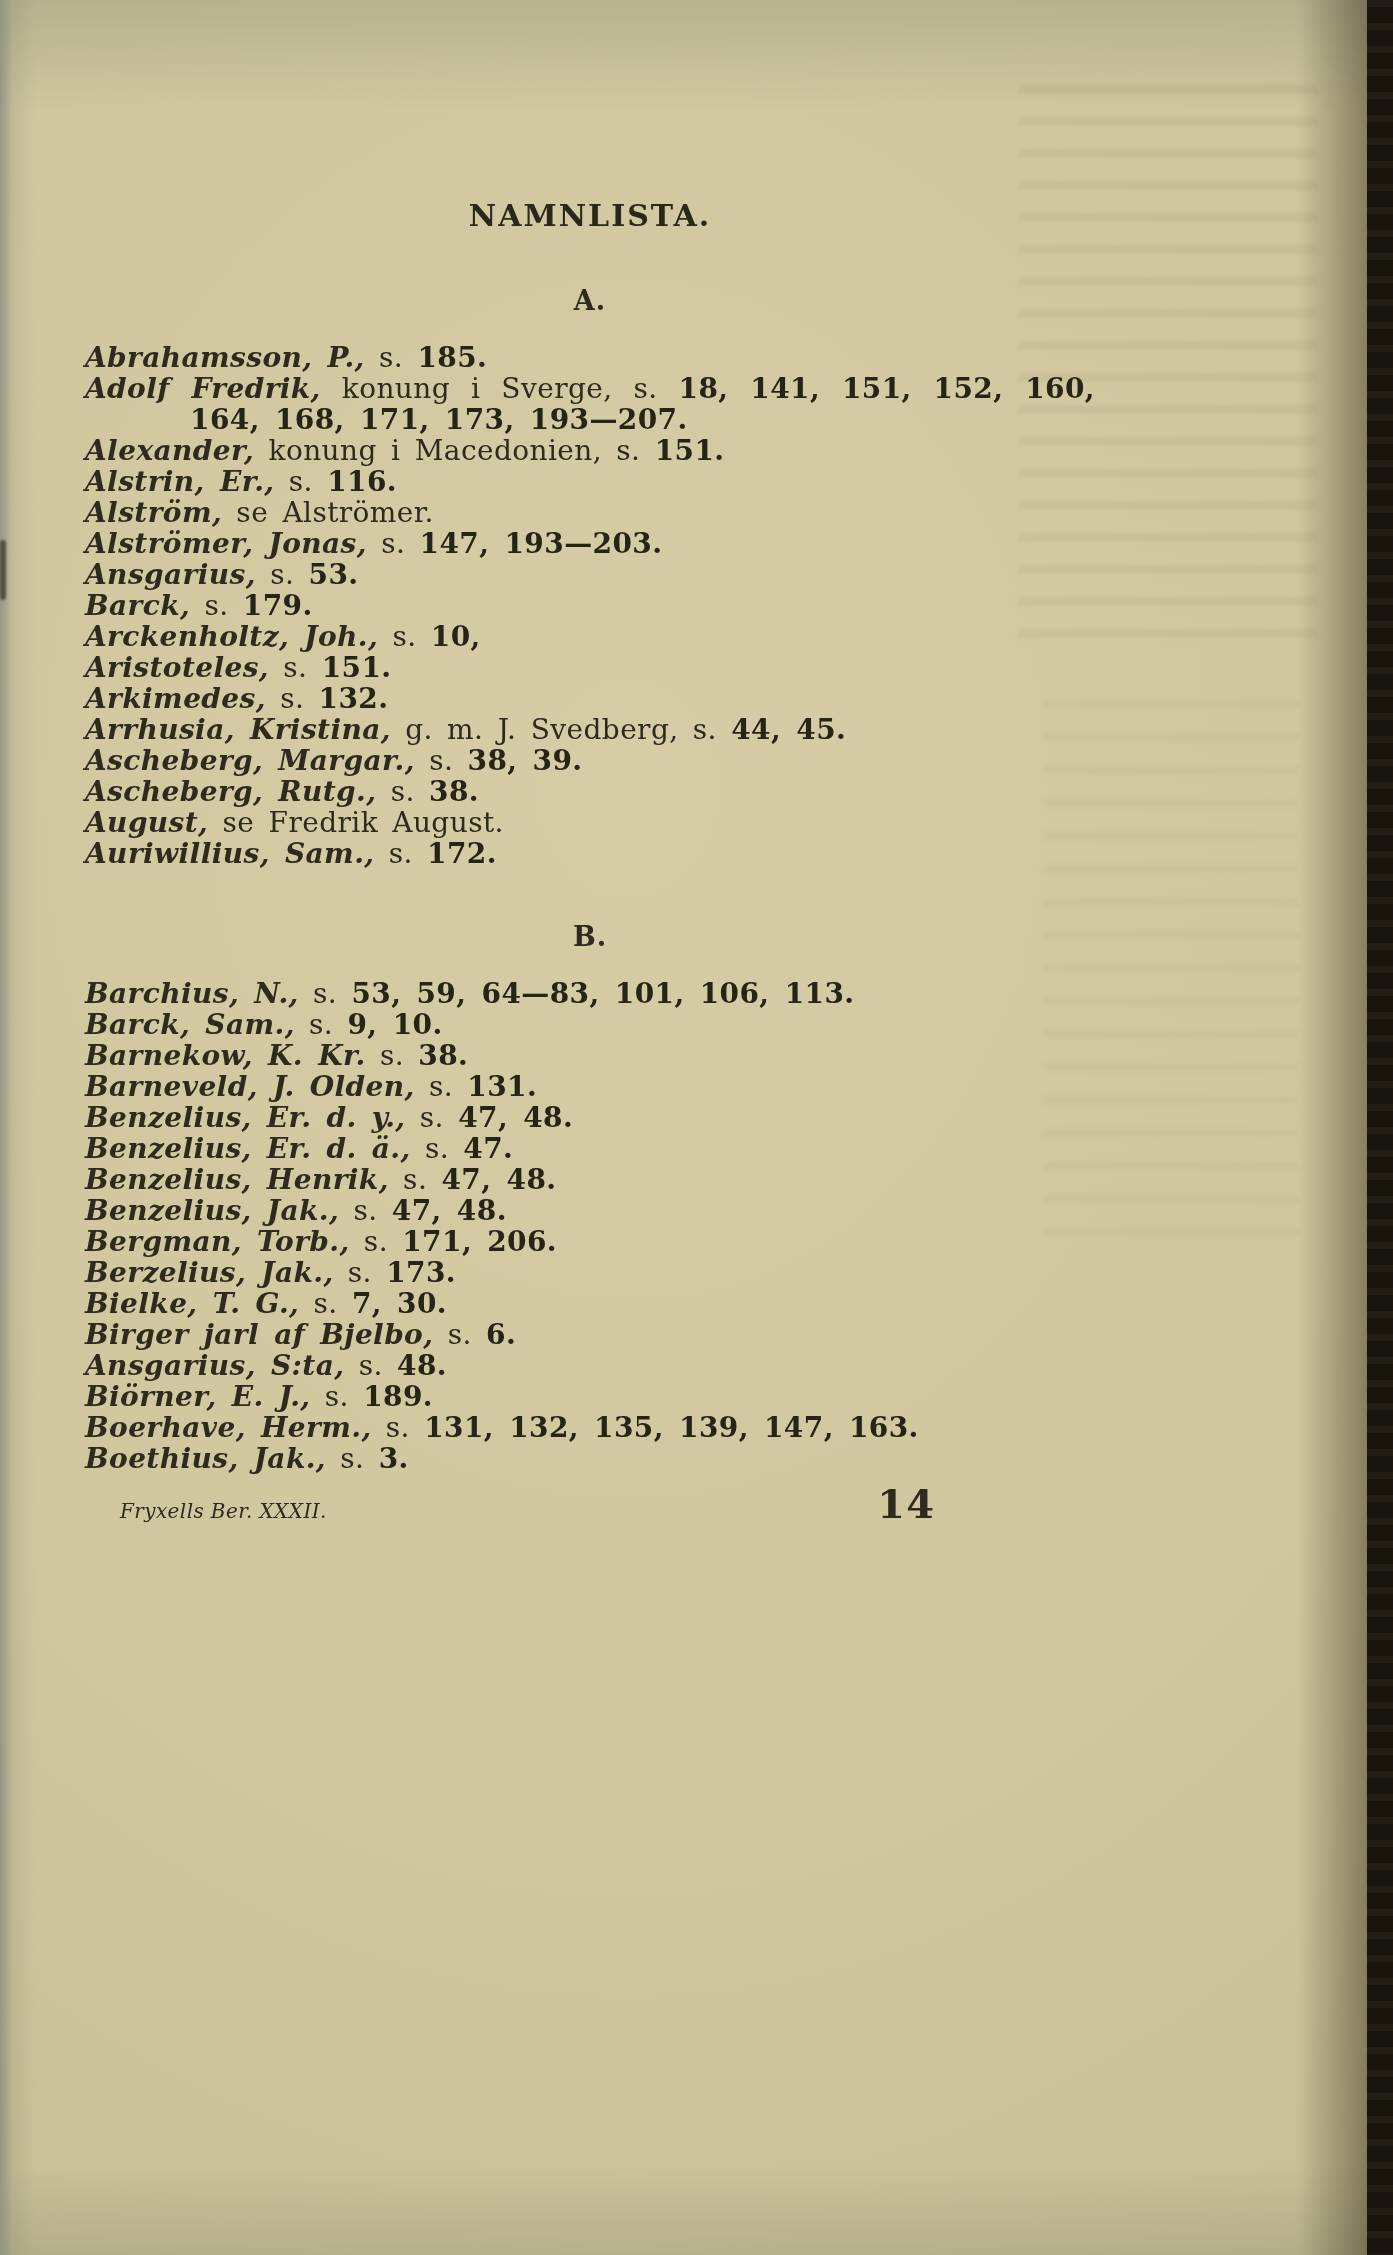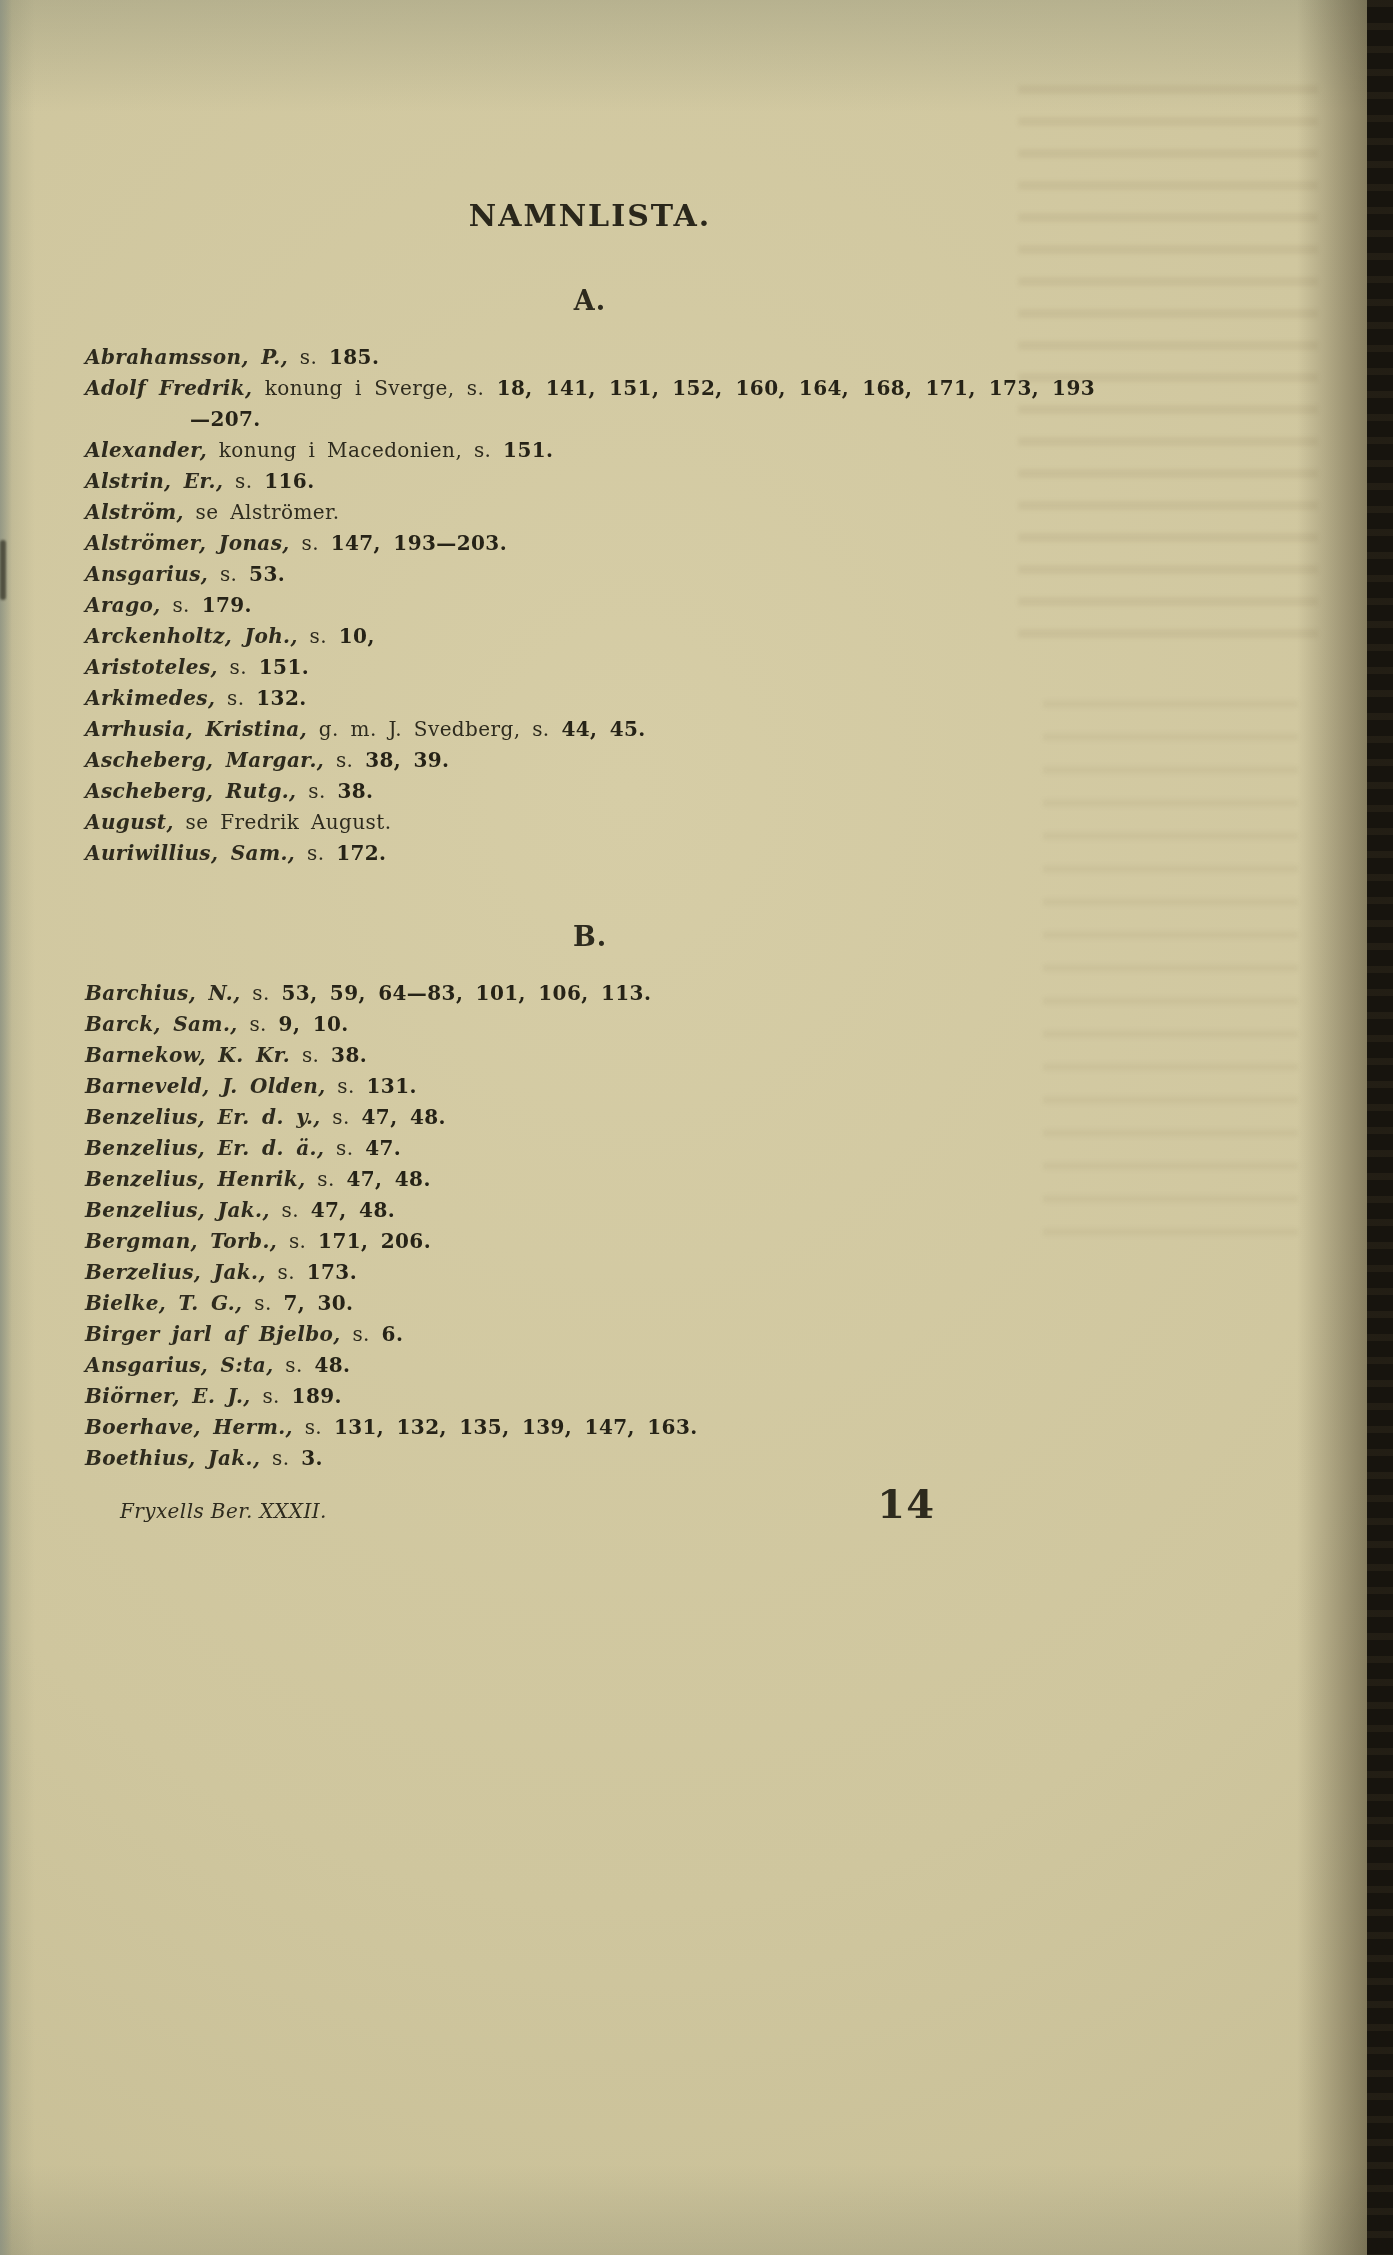--- a/index.html
+++ b/index.html
@@ -78,21 +78,21 @@
   }
   .section-heading {
     text-align: center;
     font-size: 27px;
     font-weight: 700;
     margin-top: 52px;
     margin-bottom: 26px;
     letter-spacing: 1px;
   }
   .entry {
-    font-size: 20px;
+    font-size: 28px;
     line-height: 31px;
     padding-left: 105px;
     text-indent: -105px;
     text-align: justify;
     word-spacing: 5px;
     letter-spacing: 0.4px;
   }
   .entry:last-child { text-align: left; }
   .seg-i { font-style: italic; font-weight: 700; }
   .seg-r { font-weight: 400; }
@@ -131,21 +131,21 @@
 
       <div>
           <div class="section-heading">A.</div>
           <div class="entry"><span class="seg-i">Abrahamsson, P.,</span><span class="seg-r"> s. </span><span class="seg-b">185.</span></div>
           <div class="entry"><span class="seg-i">Adolf Fredrik,</span><span class="seg-r"> konung i Sverge, s. </span><span class="seg-b">18, 141, 151, 152, 160, 164, 168, 171, 173, 193—207.</span></div>
           <div class="entry"><span class="seg-i">Alexander,</span><span class="seg-r"> konung i Macedonien, s. </span><span class="seg-b">151.</span></div>
           <div class="entry"><span class="seg-i">Alstrin, Er.,</span><span class="seg-r"> s. </span><span class="seg-b">116.</span></div>
           <div class="entry"><span class="seg-i">Alström,</span><span class="seg-r"> se Alströmer.</span></div>
           <div class="entry"><span class="seg-i">Alströmer, Jonas,</span><span class="seg-r"> s. </span><span class="seg-b">147, 193—203.</span></div>
           <div class="entry"><span class="seg-i">Ansgarius,</span><span class="seg-r"> s. </span><span class="seg-b">53.</span></div>
-          <div class="entry"><span class="seg-i">Arago,</span><span class="seg-r"> s. </span><span class="seg-b">179.</span></div>
+          <div class="entry"><span class="seg-i">Barck,</span><span class="seg-r"> s. </span><span class="seg-b">179.</span></div>
           <div class="entry"><span class="seg-i">Arckenholtz, Joh.,</span><span class="seg-r"> s. </span><span class="seg-b">10,</span></div>
           <div class="entry"><span class="seg-i">Aristoteles,</span><span class="seg-r"> s. </span><span class="seg-b">151.</span></div>
           <div class="entry"><span class="seg-i">Arkimedes,</span><span class="seg-r"> s. </span><span class="seg-b">132.</span></div>
           <div class="entry"><span class="seg-i">Arrhusia, Kristina,</span><span class="seg-r"> g. m. J. Svedberg, s. </span><span class="seg-b">44, 45.</span></div>
           <div class="entry"><span class="seg-i">Ascheberg, Margar.,</span><span class="seg-r"> s. </span><span class="seg-b">38, 39.</span></div>
           <div class="entry"><span class="seg-i">Ascheberg, Rutg.,</span><span class="seg-r"> s. </span><span class="seg-b">38.</span></div>
           <div class="entry"><span class="seg-i">August,</span><span class="seg-r"> se Fredrik August.</span></div>
           <div class="entry"><span class="seg-i">Auriwillius, Sam.,</span><span class="seg-r"> s. </span><span class="seg-b">172.</span></div>
           <div class="section-heading">B.</div>
           <div class="entry"><span class="seg-i">Barchius, N.,</span><span class="seg-r"> s. </span><span class="seg-b">53, 59, 64—83, 101, 106, 113.</span></div>

